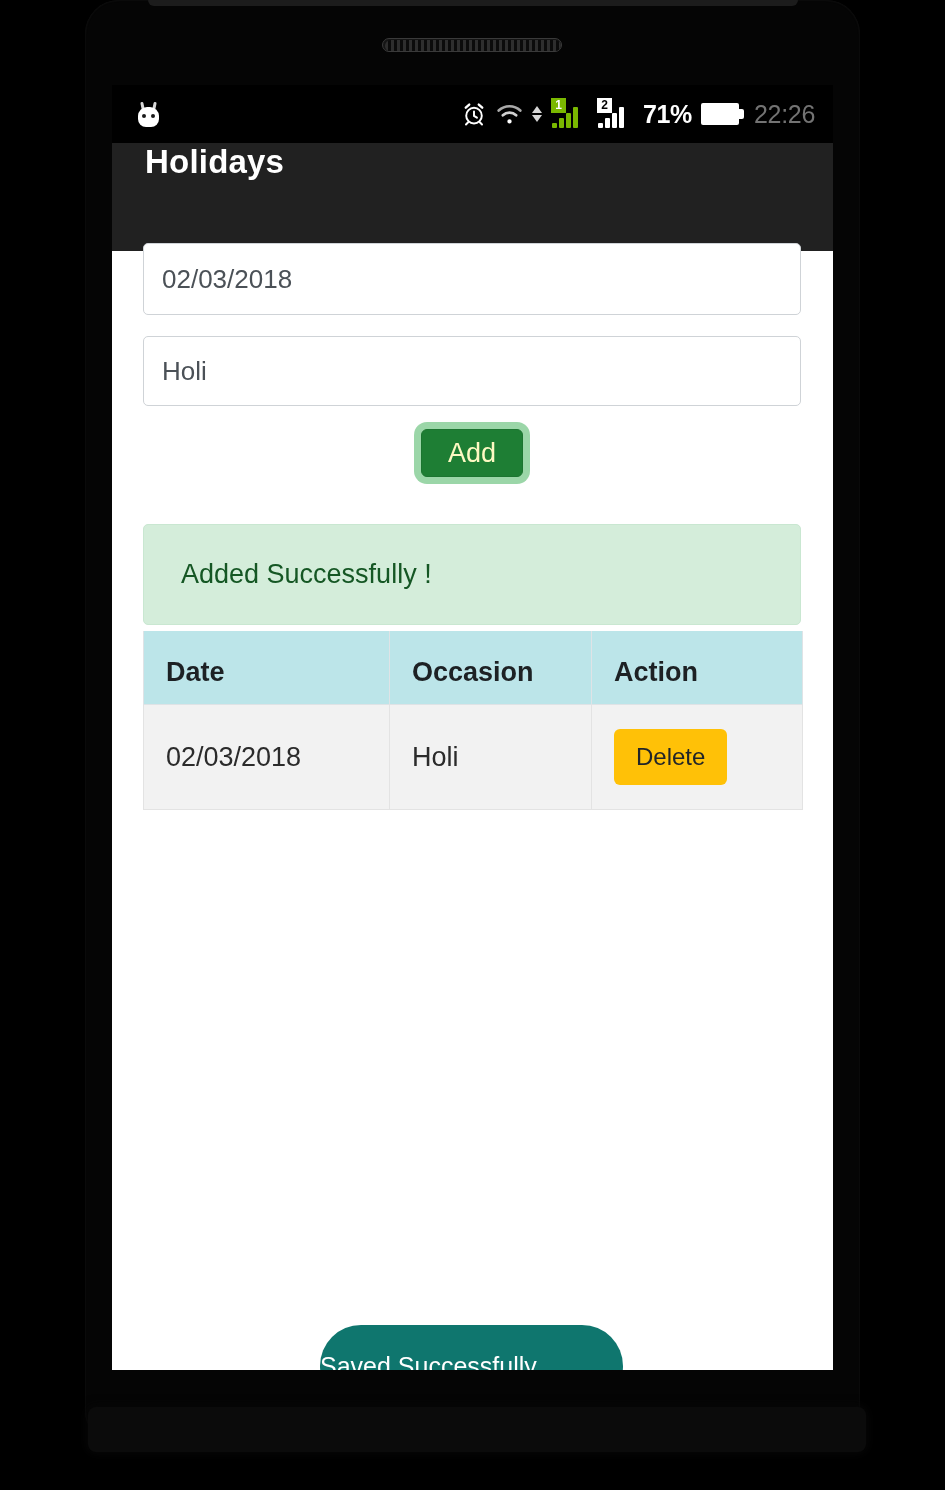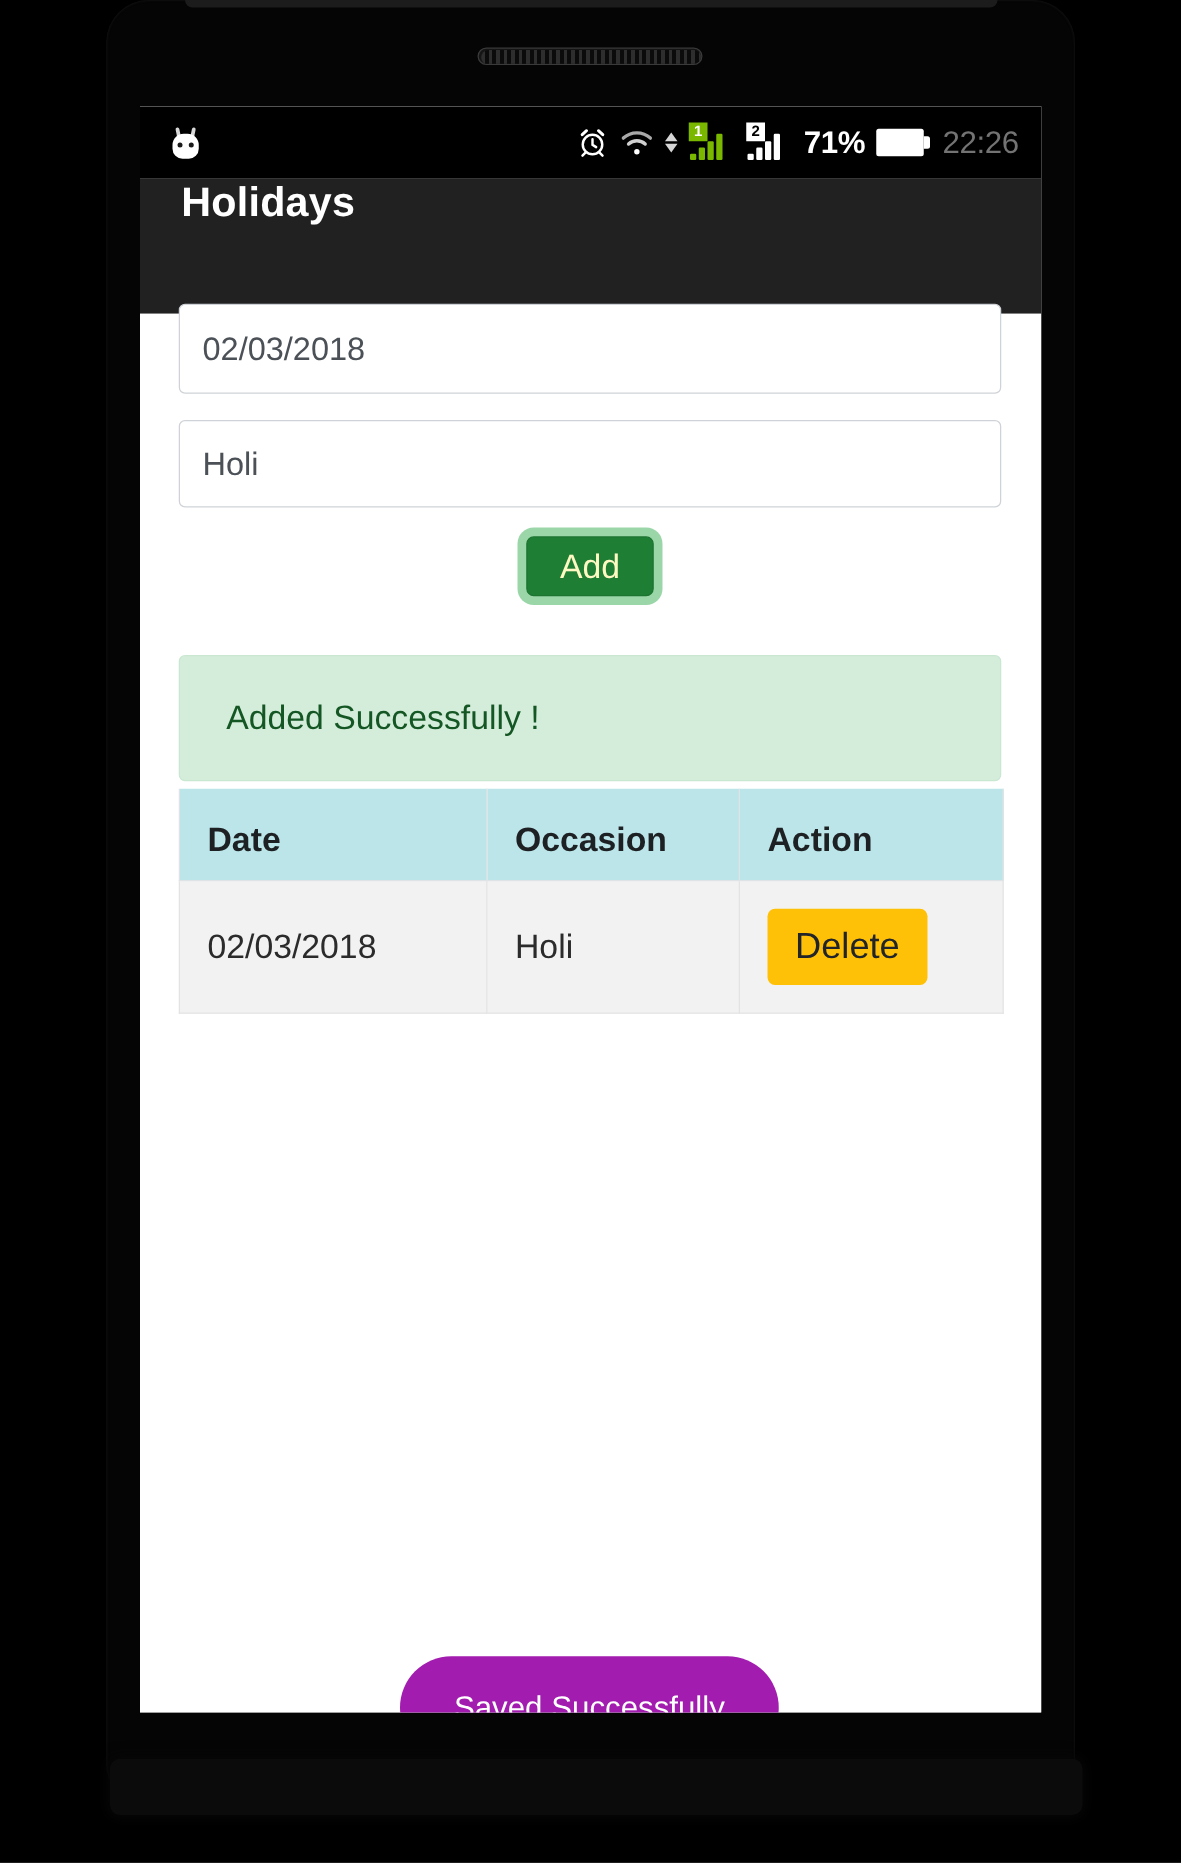--- a/index.html
+++ b/index.html
@@ -288,37 +288,36 @@
   }
   #holidays-table col.c-date { width: 246px; }
   #holidays-table col.c-occasion { width: 202px; }
   #holidays-table col.c-action { width: 211px; }
 
   .delete-button {
     background: #ffc107;
     border: none;
     border-radius: 6px;
     color: #212529;
-    font-size: 29px;
+    font-size: 24px;
     font-family: "Liberation Sans", sans-serif;
     padding: 14px 22px;
     cursor: pointer;
   }
 
   #toast {
     position: absolute;
     left: 208px; top: 1074px;
     width: 303px; height: 82px;
-    background: #a21caf;
+    background: #0f766e;
     border-radius: 41px;
     color: #ffffff;
     font-size: 25px;
     display: flex;
     align-items: center;
-    justify-content: center;
   }
 </style>
 </head>
 <body>
 
 <div id="device-frame">
   <div class="bezel-body"></div>
   <div class="bezel-top-sliver"></div>
   <div class="earpiece"></div>
   <div class="bottom-bar"></div>

